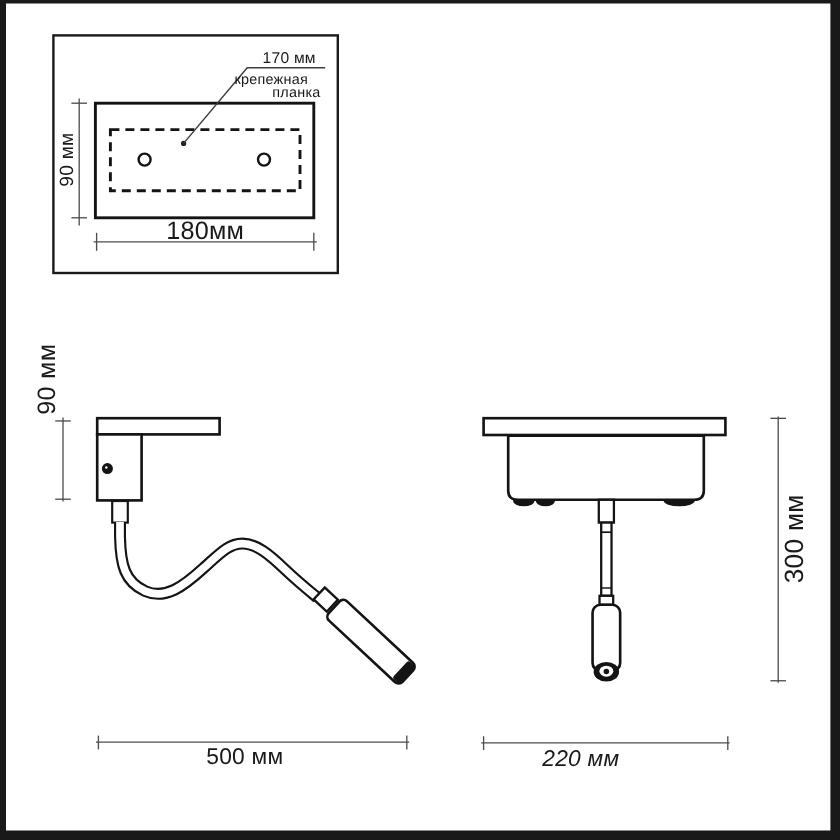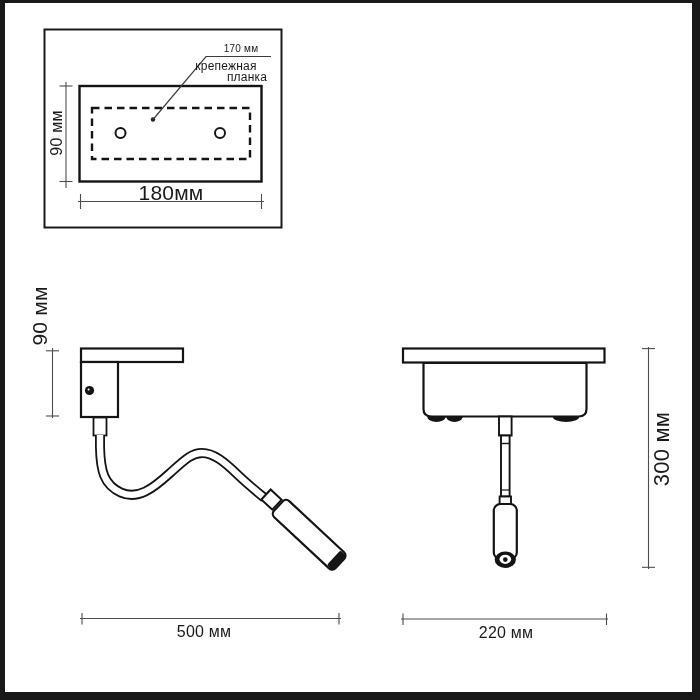--- a/index.html
+++ b/index.html
@@ -5,22 +5,22 @@
   html,body{margin:0;padding:0;}
   body{width:700px;height:700px;position:relative;background:#ffffff;overflow:hidden;
        font-family:"Liberation Sans", sans-serif;}
   .stage{position:absolute;inset:0;}
   .frame{position:absolute;inset:0;border-style:solid;border-color:#191919;
          border-width:3px 8px 8px 5px;pointer-events:none;z-index:5;}
   svg{position:absolute;left:0;top:0;}
   .lbl{position:absolute;color:#1a1a1a;white-space:nowrap;z-index:3;
        transform:translate(-50%,-50%);letter-spacing:.2px;}
   .lbl.rot{transform:translate(-50%,-50%) rotate(-90deg);}
-  .f13{font-size:10px;} .f12{font-size:12px;} .f16{font-size:16px;}
-  .f17{font-size:21px;} .f21{font-size:21px;} .f22{font-size:22px;} .f23{font-size:16px;}
+  .f13{font-size:13px;} .f12{font-size:12px;} .f16{font-size:16px;}
+  .f17{font-size:21px;} .f21{font-size:21px;} .f22{font-size:22px;} .f23{font-size:19px;}
 </style>
 </head>
 <body>
 
 <div class="stage">
 
   <svg width="700" height="700" viewBox="0 0 700 700">
 
     <g>
       <rect x="44.5" y="29.5" width="237" height="198" fill="none" stroke="#1a1a1a" stroke-width="2"></rect>
@@ -119,16 +119,16 @@
   <div class="lbl f13" style="left:241px;top:48px;">170 мм</div>
   <div class="lbl f12" style="left:226px;top:66px;">крепежная</div>
   <div class="lbl f12" style="left:247px;top:77px;">планка</div>
   <div class="lbl rot f16" style="left:57px;top:133px;">90 мм</div>
   <div class="lbl f17" style="left:171px;top:193px;">180мм</div>
 
   <div class="lbl rot f21" style="left:40px;top:316px;">90 мм</div>
   <div class="lbl f23" style="left:204px;top:632px;">500 мм</div>
 
   <div class="lbl rot f22" style="left:662px;top:449px;">300 мм</div>
-  <div class="lbl f23" style="left:506px;top:633px;">220 мм</div>
+  <div class="lbl f23" style="left:484px;top:633px;font-style:italic;">220 мм</div>
 
   <div class="frame"></div>
 </div>
 
 </body></html>

